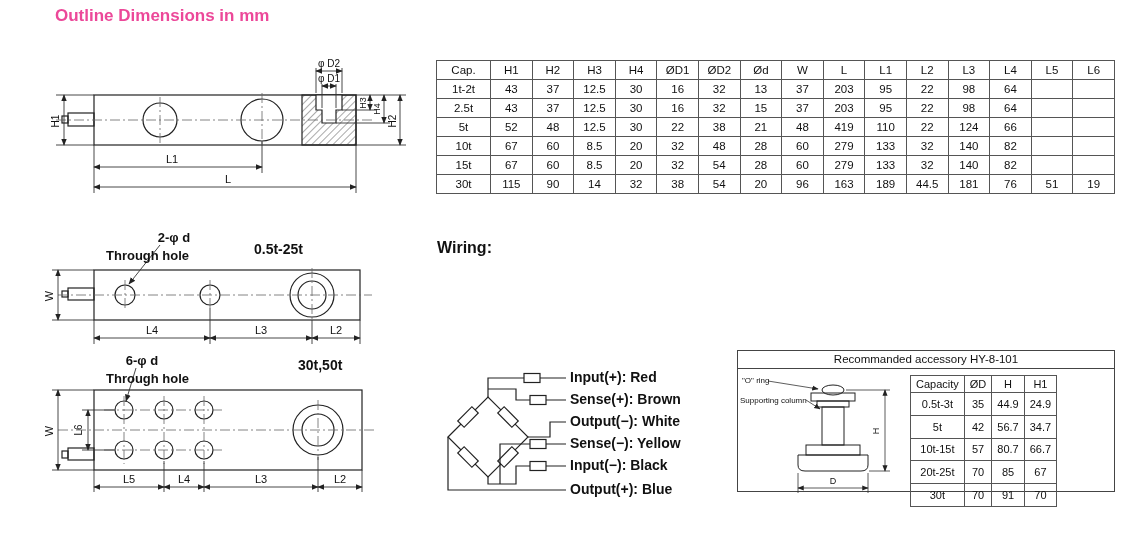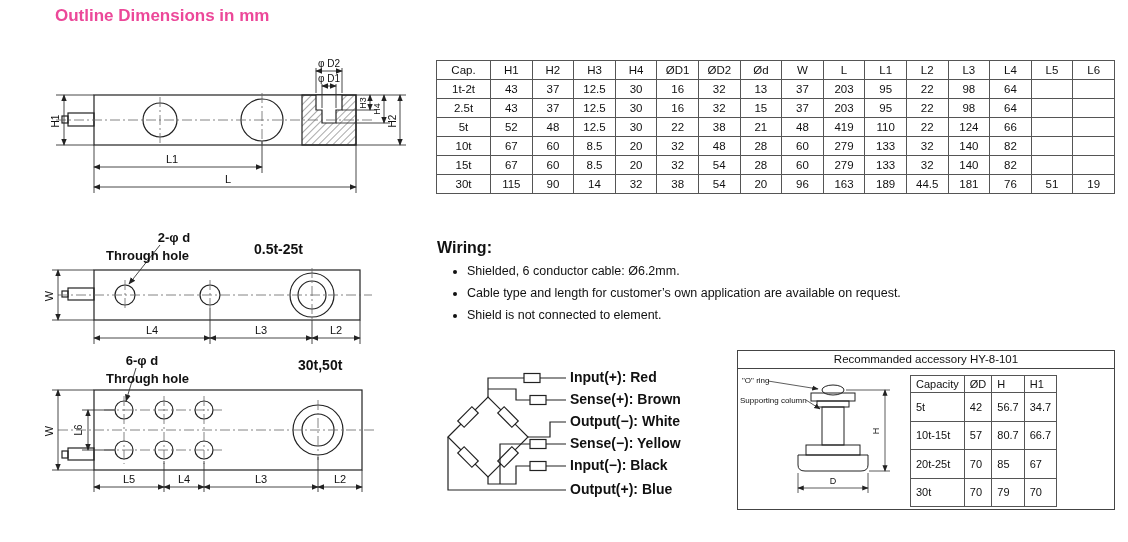--- a/index.html
+++ b/index.html
@@ -17,26 +17,26 @@
     border:1px solid #555; text-align:center; vertical-align:middle;
     height:19px; padding:0 1px; font-weight:400; white-space:nowrap; overflow:hidden;
   }
 
   
   .wiring-head { font-size:16px; font-weight:700; }
   .wiring ul { list-style:disc; margin:7px 0 0 30px; }
   .wiring li { font-size:12.5px; margin-bottom:8px; }
 
   
-  .acc-box { width:378px; height:160px; border:1px solid #444; background:#fff; }
+  .acc-box { width:378px; height:142px; border:1px solid #444; background:#fff; }
   .acc-title { font-size:11.5px; text-align:center; border-bottom:1px solid #444; padding:2px 0; height:18px; }
   .acc-body { display:flex; }
   .acc-table { border-collapse:collapse; font-size:11px; margin:6px 4px 0 0; }
   .acc-table th, .acc-table td {
-    border:1px solid #555; text-align:left; height:17px; padding:0 5px; font-weight:400; white-space:nowrap;
+    border:1px solid #555; text-align:center; height:17px; padding:0 5px; font-weight:400; white-space:nowrap;
   }
 
   
   svg text { font-family:"Liberation Sans", sans-serif; fill:#111; }
   .dimlbl { font-size:10px; }
   .dimlbl-s { font-size:9px; }
   .dimlbl-l { font-size:11px; }
   .boldlbl { font-size:13px; font-weight:700; }
   .boldlbl-l { font-size:14px; font-weight:700; }
   .wirelbl text { font-size:14px; font-weight:700; }
@@ -334,25 +334,20 @@
         <td>181</td>
         <td>76</td>
         <td>51</td>
         <td>19</td>
       </tr>
     </tbody>
   </table>
 
 <div class="abs wiring" style="left:437px; top:239px; width:670px;">
   <div class="wiring-head">Wiring:</div>
-  <ul>
-      <li>Shielded, 6 conductor cable: Ø6.2mm.</li>
-      <li>Cable type and length for customer’s own application are available on request.</li>
-      <li>Shield is not connected to element.</li>
-    </ul>
 </div>
 
 <svg class="abs" style="left:420px; top:345px;" width="320" height="190" viewBox="0 0 320 190">
   <g stroke="#222" stroke-width="1.2" fill="none">
     <path d="M28,92 L68,52 L108,92 L68,132 Z"></path>
     <g fill="#fff">
       <rect x="38" y="67.5" width="20" height="9" transform="rotate(-45 48 72)"></rect>
       <rect x="78" y="67.5" width="20" height="9" transform="rotate(45 88 72)"></rect>
       <rect x="78" y="107.5" width="20" height="9" transform="rotate(-45 88 112)"></rect>
       <rect x="38" y="107.5" width="20" height="9" transform="rotate(45 48 112)"></rect>
@@ -411,39 +406,45 @@
         <thead>
           <tr>
             <th>Capacity</th>
             <th>ØD</th>
             <th>H</th>
             <th>H1</th>
           </tr>
         </thead>
         <tbody>
           <tr>
+            <td>0.5t-3t</td>
+            <td>35</td>
+            <td>44.9</td>
+            <td>24.9</td>
+          </tr>
+          <tr>
             <td>5t</td>
             <td>42</td>
             <td>56.7</td>
             <td>34.7</td>
           </tr>
           <tr>
             <td>10t-15t</td>
             <td>57</td>
             <td>80.7</td>
             <td>66.7</td>
           </tr>
           <tr>
             <td>20t-25t</td>
             <td>70</td>
             <td>85</td>
             <td>67</td>
           </tr>
           <tr>
             <td>30t</td>
             <td>70</td>
-            <td>79</td>
+            <td>91</td>
             <td>70</td>
           </tr>
         </tbody>
       </table>
   </div>
 </div>
 
 </body></html>

